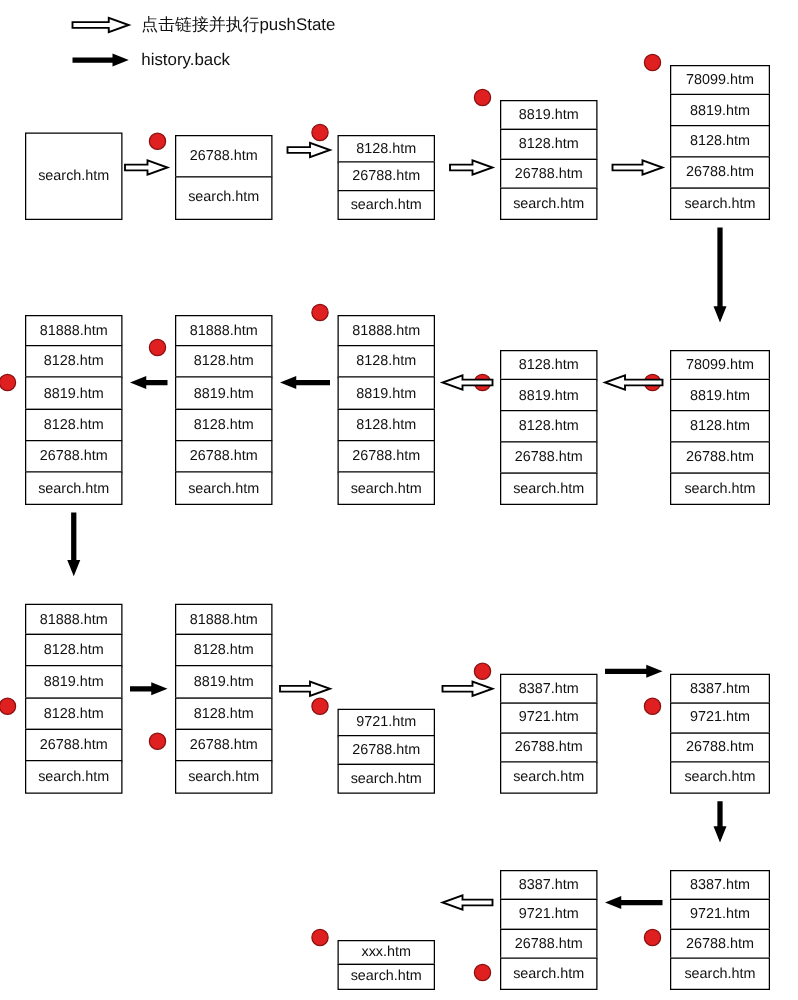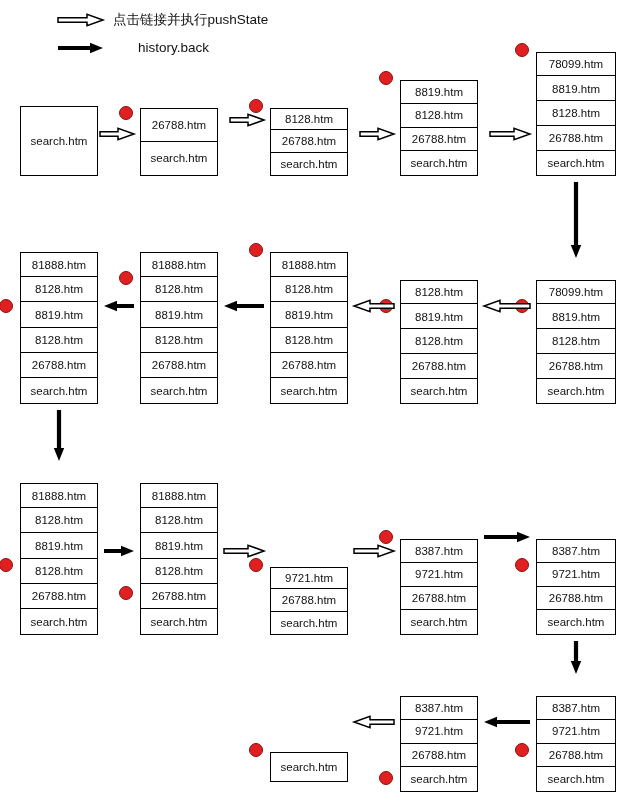--- a/index.html
+++ b/index.html
@@ -24,21 +24,21 @@
   
   #arrows{position:absolute;left:0;top:0;width:638px;height:800px;
           pointer-events:none;}
 </style>
 </head>
 <body>
 
 <div id="stage">
 
   <div class="legend-label" style="left:113px;top:11px;">点击链接并执行pushState</div>
-  <div class="legend-label" style="left:113px;top:40px;margin-left:25px;">history.back</div>
+  <div class="legend-label" style="left:113px;top:40px;">history.back</div>
 
   <div id="stacks">
       <div class="stack single" style="left: 20px; top: 90px; width: 78px; height: 86px;">
         <div class="cell" style="height: 86px;">search.htm</div>
       </div>
       <div class="stack" style="left: 140px; top: 92px; width: 78px; height: 84px;">
         <div class="cell" style="height: 42px;">26788.htm</div>
         <div class="cell" style="height: 43.6px;">search.htm</div>
       </div>
       <div class="dot" style="left: 119px; top: 106px;"></div>
@@ -152,20 +152,21 @@
       </div>
       <div class="dot" style="left: 515px; top: 743px;"></div>
       <div class="stack" style="left: 400px; top: 680px; width: 78px; height: 112px;">
         <div class="cell" style="height: 28px;">8387.htm</div>
         <div class="cell" style="height: 29.6px;">9721.htm</div>
         <div class="cell" style="height: 29.6px;">26788.htm</div>
         <div class="cell" style="height: 29.6px;">search.htm</div>
       </div>
       <div class="dot" style="left: 379px; top: 771px;"></div>
       <div class="stack" style="left: 270px; top: 736px; width: 78px; height: 56px;">
+        <div class="cell" style="height: 28px;">xxx.htm</div>
         <div class="cell" style="height: 29.6px;">search.htm</div>
       </div>
       <div class="dot" style="left: 249px; top: 743px;"></div>
     </div>
 
   <svg id="arrows" viewBox="0 0 638 800">
       <g transform="translate(58,20) rotate(0)">
         <path d="M0,-2.3 L29,-2.3 L29,-5.8 L45,0 L29,5.8 L29,2.3 L0,2.3 Z" fill="#fff" stroke="#000" stroke-width="1.5" stroke-linejoin="miter"></path>
       </g>
       <g transform="translate(58,48) rotate(0)">

